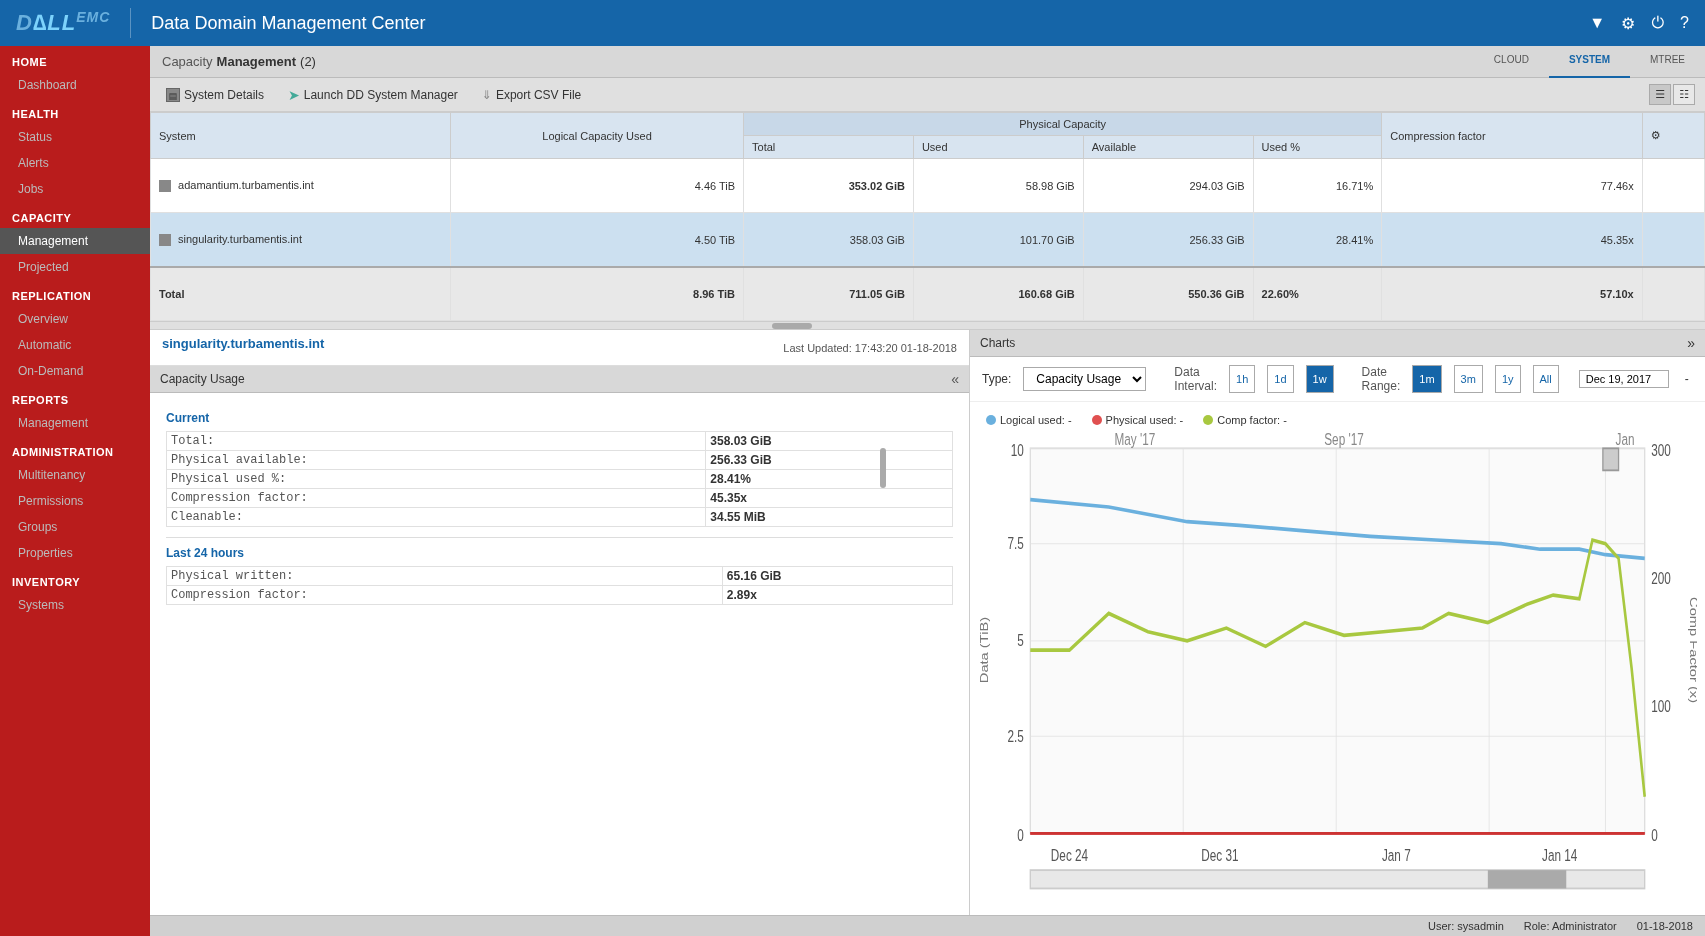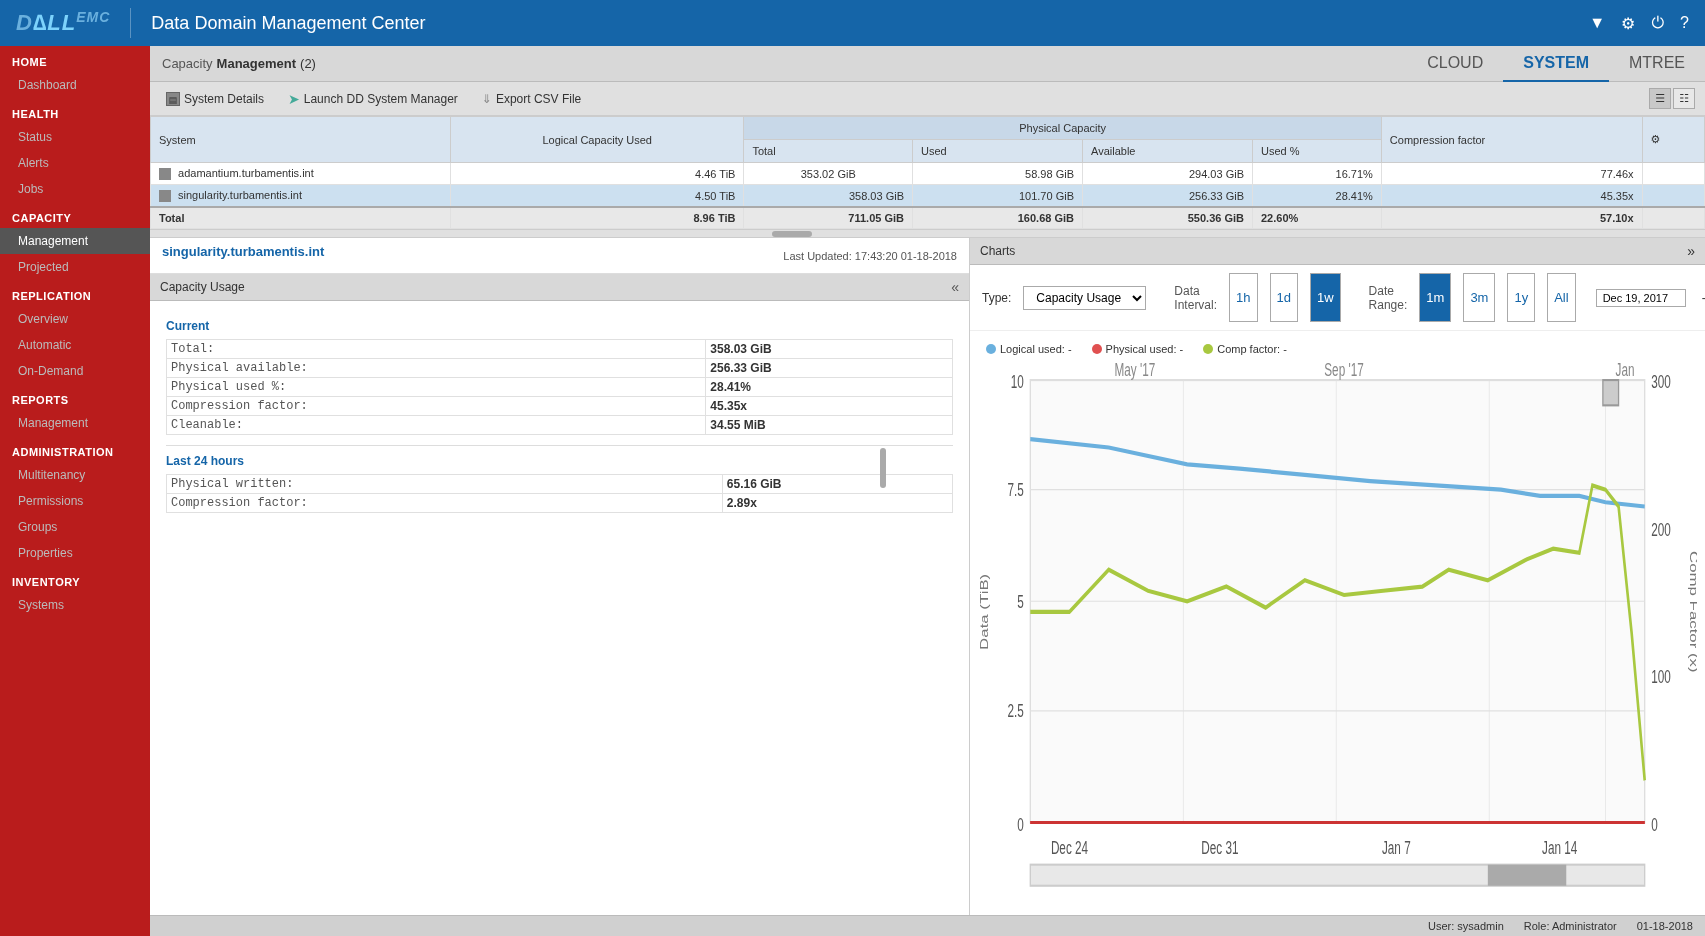--- a/index.html
+++ b/index.html
@@ -18,32 +18,32 @@
     .main-layout { display: flex; flex: 1; overflow: hidden; }
 
     
     .sidebar { width: 150px; background: #b91c1c; color: #ccc; flex-shrink: 0; display: flex; flex-direction: column; overflow-y: auto; }
     .sidebar-section-label { font-size: 11px; font-weight: bold; color: #fff; padding: 10px 12px 4px; letter-spacing: 0.5px; }
     .sidebar-item { padding: 6px 12px 6px 18px; cursor: pointer; font-size: 12px; color: #bbb; }
     .sidebar-item.active { background: #555; color: #fff; }
 
     
     .content { flex: 1; display: flex; flex-direction: column; overflow: hidden; background: #e8e8e8; }
-    .tab { padding: 8px 20px; cursor: pointer; font-size: 16px; color: #555; border-bottom: 3px solid transparent; margin-bottom: -2px; }
+    .tab { padding: 8px 20px; cursor: pointer; font-size: 10px; color: #555; border-bottom: 3px solid transparent; margin-bottom: -2px; }
     .tab.active { color: #1565a8; border-bottom: 3px solid #1565a8; font-weight: bold; }
 
     
     .toolbar { background: #e0e0e0; padding: 6px 10px; display: flex; align-items: center; gap: 12px; border-bottom: 1px solid #ccc; flex-shrink: 0; }
     .toolbar-btn { display: flex; align-items: center; gap: 4px; cursor: pointer; color: #333; font-size: 12px; padding: 2px 6px; }
 
     
     .table-container { background: white; flex-shrink: 0; overflow-x: auto; border-bottom: 1px solid #ccc; }
     table { width: 100%; border-collapse: collapse; font-size: 11px; }
     th { background: #d8e4f0; padding: 5px 8px; text-align: left; border: 1px solid #ccc; font-weight: normal; color: #333; white-space: nowrap; }
-    td { padding: 4px 8px; border: 1px solid #e0e0e0; white-space: nowrap; }
+    td { padding: 20px 8px; border: 1px solid #e0e0e0; white-space: nowrap; }
     tr.selected { background: #cce0f0; }
     .total-row td { background: #e8e8e8; font-weight: bold; border-top: 2px solid #aaa; }
 
     
     .bottom-split { display: flex; flex: 1; overflow: hidden; }
 
     
     .left-panel { width: 820px; flex-shrink: 0; background: white; border-right: 1px solid #ccc; display: flex; flex-direction: column; overflow: hidden; }
     .panel-header { background: #d8d8d8; padding: 5px 10px; display: flex; align-items: center; justify-content: space-between; border-bottom: 1px solid #bbb; flex-shrink: 0; }
     .panel-header-title { font-size: 12px; font-weight: normal; color: #333; }
@@ -63,21 +63,21 @@
     .divider-line { border: none; border-top: 1px solid #ddd; margin: 8px 0; }
 
     
     .right-panel { flex: 1; background: white; display: flex; flex-direction: column; overflow: hidden; }
     .chart-header { background: #d8d8d8; padding: 5px 10px; display: flex; align-items: center; justify-content: space-between; border-bottom: 1px solid #bbb; flex-shrink: 0; }
 
     .chart-controls { padding: 8px 12px; display: flex; align-items: center; gap: 12px; flex-shrink: 0; border-bottom: 1px solid #eee; }
     .type-label { font-size: 12px; color: #333; }
     .type-select { padding: 3px 8px; border: 1px solid #aaa; background: white; font-size: 12px; cursor: pointer; }
     .interval-label { font-size: 12px; color: #555; }
-    .interval-btn { padding: 16px 6px; border: 1px solid #aaa; background: white; cursor: pointer; font-size: 13px; color: #1565a8; }
+    .interval-btn { padding: 7px 6px; border: 1px solid #aaa; background: white; cursor: pointer; font-size: 11px; color: #1565a8; }
     .interval-btn.active { background: #1565a8; color: white; }
     .date-input { padding: 2px 6px; border: 1px solid #aaa; font-size: 11px; background: white; }
 
     
     .chart-area { flex: 1; padding: 8px; overflow: hidden; position: relative; }
     .chart-legend { display: flex; gap: 20px; padding: 4px 8px; font-size: 11px; }
     .legend-item { display: flex; align-items: center; gap: 4px; }
     .legend-dot { width: 10px; height: 10px; border-radius: 50%; }
 
     
@@ -193,21 +193,21 @@
             <th>Used %</th>
           </tr>
         </thead>
         <tbody>
           <tr>
             <td>
               <span style="display:inline-block; width:12px; height:12px; background:#888; margin-right:4px; vertical-align:middle;"></span>
               <span>adamantium.turbamentis.int</span>
             </td>
             <td style="text-align:right;">4.46 TiB</td>
-            <td style="text-align:center;">353.02 GiB</td>
+            <td style="text-align:right;font-weight:bold;">353.02 GiB</td>
             <td style="text-align:right;">58.98 GiB</td>
             <td style="text-align:right;">294.03 GiB</td>
             <td style="text-align:right;">16.71%</td>
             <td style="text-align:right;">77.46x</td>
             <td></td>
           </tr>
           <tr class="selected">
             <td>
               <span style="display:inline-block; width:12px; height:12px; background:#888; margin-right:4px; vertical-align:middle;"></span>
               <span>singularity.turbamentis.int</span>

